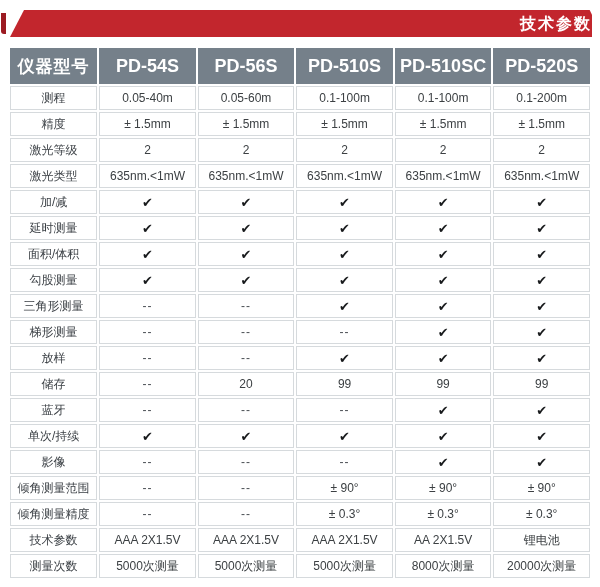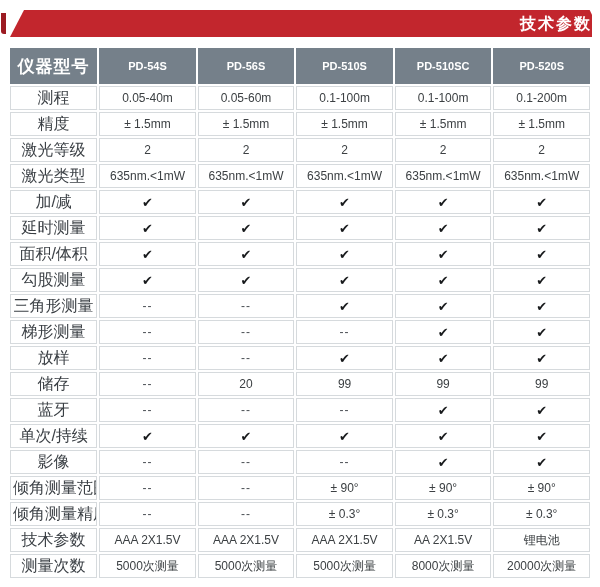--- a/index.html
+++ b/index.html
@@ -31,28 +31,28 @@
     border-collapse:separate;border-spacing:2px;
   }
   col.c-label{width:15.3%;}
   col.c-model{width:16.94%;}
   th{
     height:34px;border:1px solid transparent;
     color:#ffffff;text-align:center;vertical-align:middle;
     font-weight:bold;padding:0;
   }
   th.corner-th{font-size:17px;font-weight:bold;letter-spacing:1px;}
-  th.model-th{font-size:11px;}
+  th.model-th{font-size:18px;}
   td{
     height:22px;border:1px solid #d6dadd;background:#ffffff;
     text-align:center;vertical-align:middle;
     font-size:12px;padding:0 2px;color:#3c4043;
     white-space:nowrap;overflow:hidden;
   }
-  td.row-label{font-size:16px;color:#3a3f44;}
+  td.row-label{font-size:12px;color:#3a3f44;}
   td.check{font-size:13px;color:#17191b;}
   td.dash{color:#4a4f54;letter-spacing:1px;}
 </style>
 </head>
 <body>
 
 <div class="banner-wrap">
   <div class="banner-fold" style="background: rgb(156, 27, 34);"></div>
   <div class="banner" style="background: rgb(194, 38, 45);">
     <span class="banner-title">技术参数</span>

